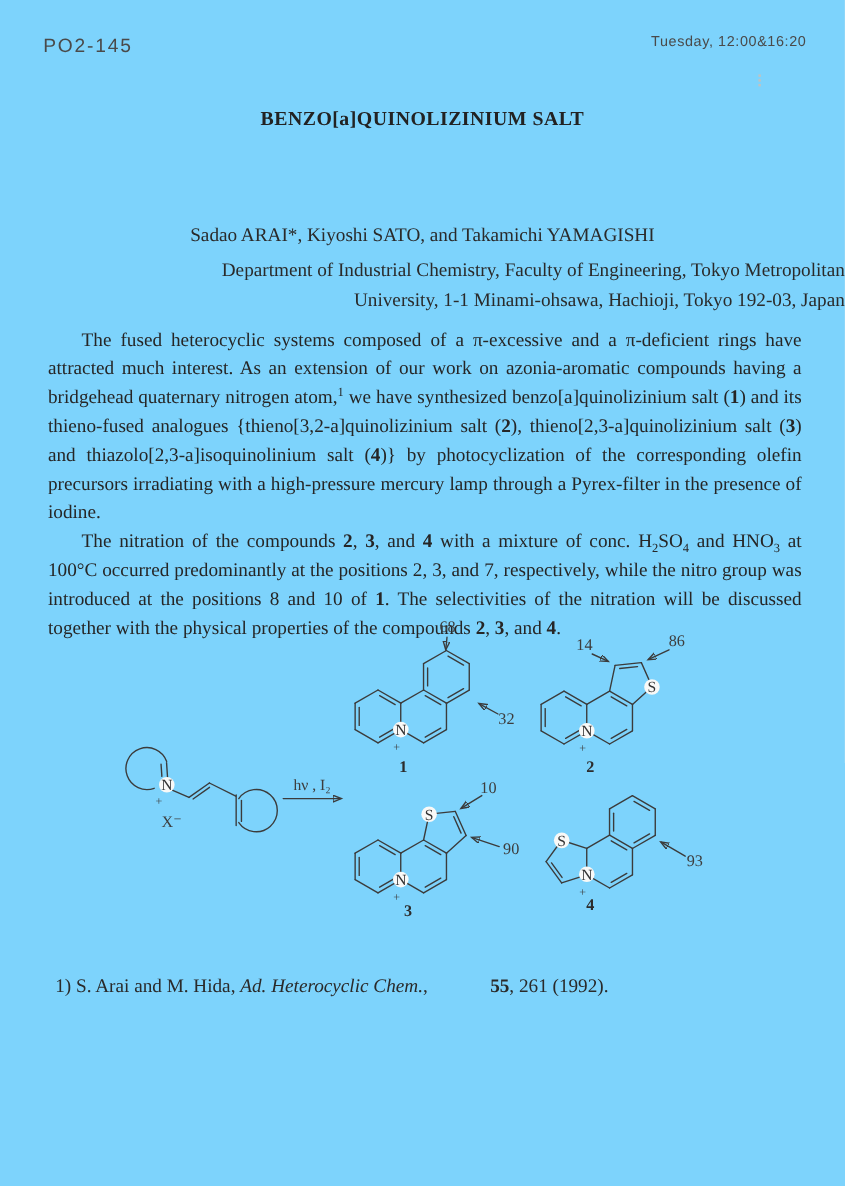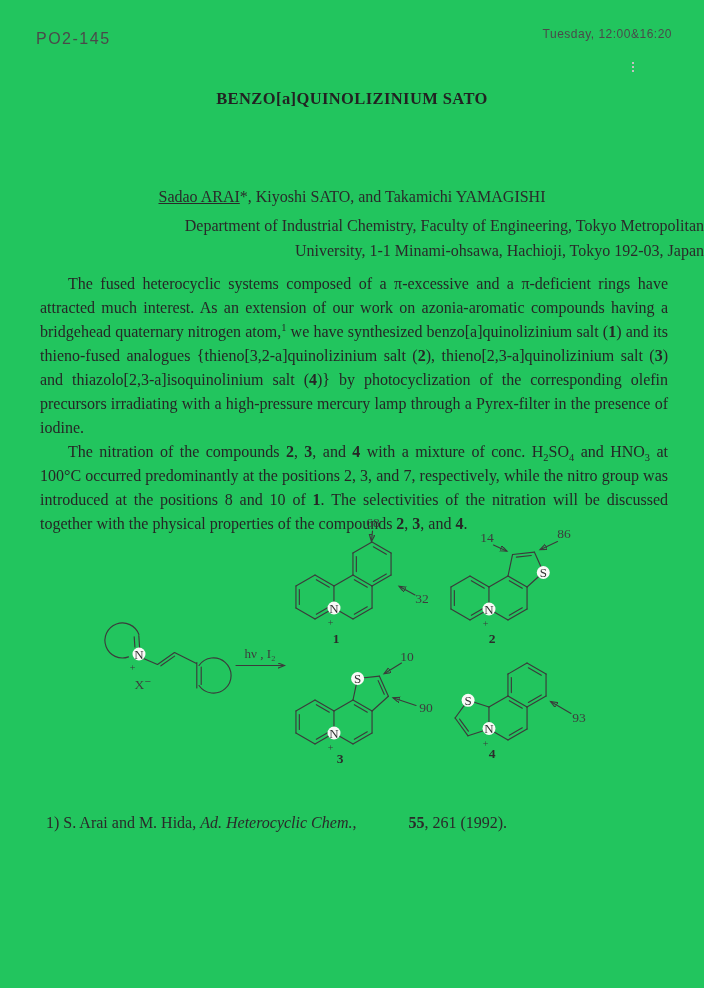--- a/index.html
+++ b/index.html
@@ -1,19 +1,19 @@
 <!DOCTYPE html>
 <html><head>
 <meta charset="utf-8">
 <style>
   html,body{margin:0;padding:0;}
   body{background:#e9e9e7;}
   .page{
     position:relative; width:704px; height:988px; margin:0 auto;
-    background:#22c55e; overflow:hidden;
+    background:#7dd3fc; overflow:hidden;
     font-family:"Liberation Serif","DejaVu Serif",serif;
     color:#262626;
   }
   .hdr-left{
     position:absolute; top:30px; left:36px;
     font-family:"Liberation Sans","DejaVu Sans",sans-serif;
     font-size:16px; letter-spacing:1.5px; color:#4a4a4a;
   }
   .hdr-right{
     position:absolute; top:27px; right:32px;
@@ -64,24 +64,24 @@
 </head>
 <body>
 
 <div class="page">
 
   <div class="hdr-left">PO2-145</div>
   <div class="hdr-right">Tuesday, 12:00&amp;16:20</div>
   <div class="scan-artifact"></div>
 
   <div class="title">
-    <div>BENZO[a]QUINOLIZINIUM SATO</div>
+    <div>BENZO[a]QUINOLIZINIUM SALT</div>
   </div>
 
-  <div class="authors"><span style="text-decoration: underline;">Sadao ARAI</span><span>*, Kiyoshi SATO, and Takamichi YAMAGISHI</span></div>
+  <div class="authors"><span style="">Sadao ARAI</span><span>*, Kiyoshi SATO, and Takamichi YAMAGISHI</span></div>
 
   <div class="affil">
     <div>Department of Industrial Chemistry, Faculty of Engineering, Tokyo Metropolitan</div>
     <div>University, 1-1 Minami-ohsawa, Hachioji, Tokyo 192-03, Japan</div>
   </div>
 
   <div class="body-text">
     <p><span>The fused heterocyclic systems composed of a π-excessive and a π-deficient rings have attracted much interest.  As an extension of our work on azonia-aromatic compounds having a bridgehead quaternary nitrogen atom,</span><sup>1</sup><span> we have synthesized benzo[a]quinolizinium salt (</span><span style="font-weight: 700;">1</span><span>) and its thieno-fused analogues {thieno[3,2-a]quinolizinium salt (</span><span style="font-weight: 700;">2</span><span>), thieno[2,3-a]quinolizinium salt (</span><span style="font-weight: 700;">3</span><span>) and thiazolo[2,3-a]isoquinolinium salt (</span><span style="font-weight: 700;">4</span><span>)} by photocyclization of the corresponding olefin precursors irradiating with a high-pressure mercury lamp through a Pyrex-filter in the presence of iodine.</span></p>
     <p><span>The nitration of the compounds </span><span style="font-weight: 700;">2</span><span>, </span><span style="font-weight: 700;">3</span><span>, and </span><span style="font-weight: 700;">4</span><span> with a mixture of conc. H</span><sub>2</sub><span>SO</span><sub>4</sub><span> and HNO</span><sub>3</sub><span> at 100°C occurred predominantly at the positions 2, 3, and 7, respectively, while the nitro group was introduced at the positions 8 and 10 of </span><span style="font-weight: 700;">1</span><span>.  The selectivities of the nitration will be discussed together with the physical properties of the compounds </span><span style="font-weight: 700;">2</span><span>, </span><span style="font-weight: 700;">3</span><span>, and </span><span style="font-weight: 700;">4</span><span>.</span></p>
   </div>

